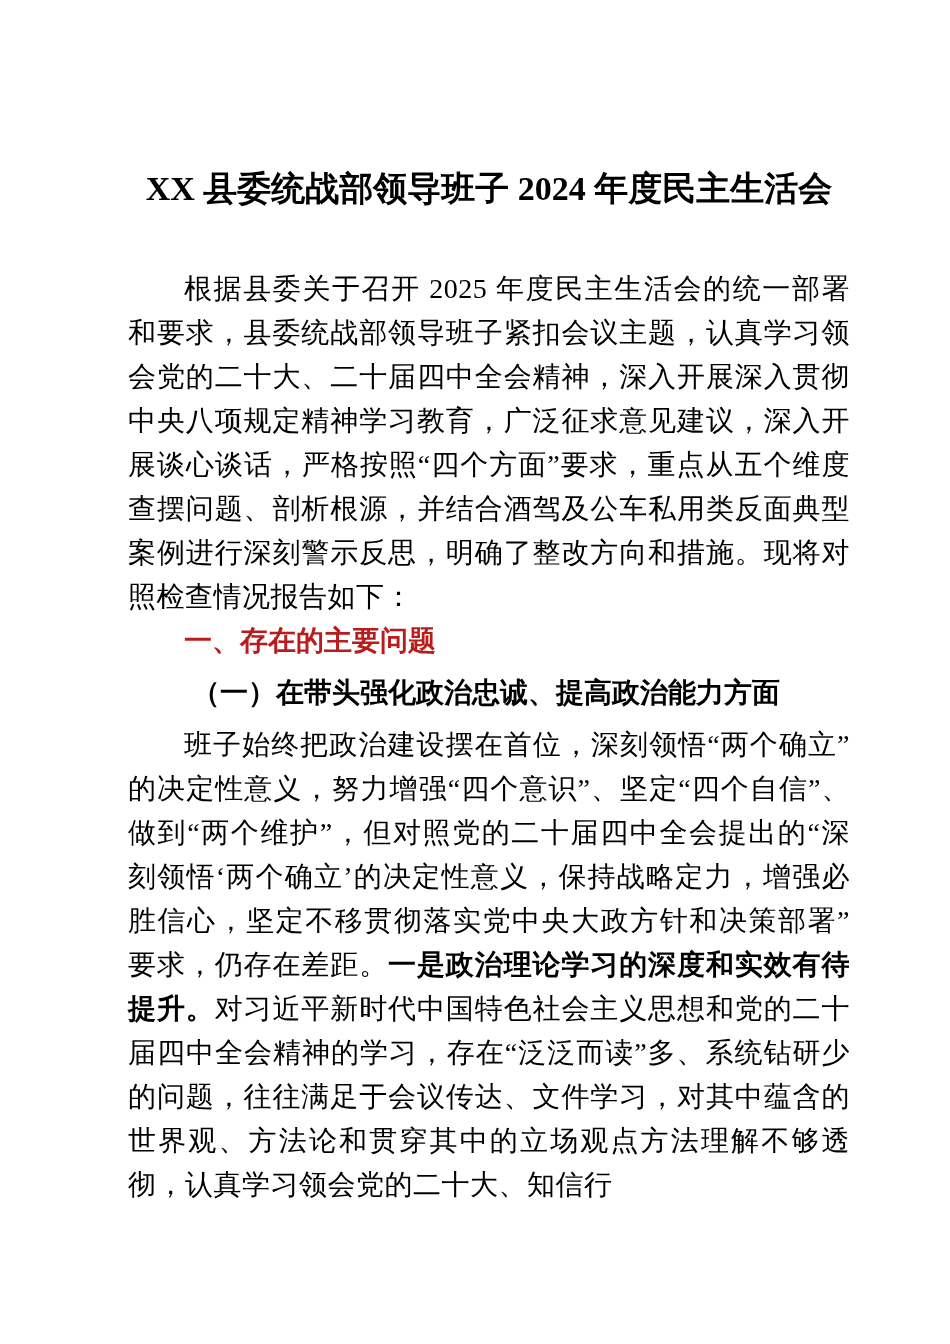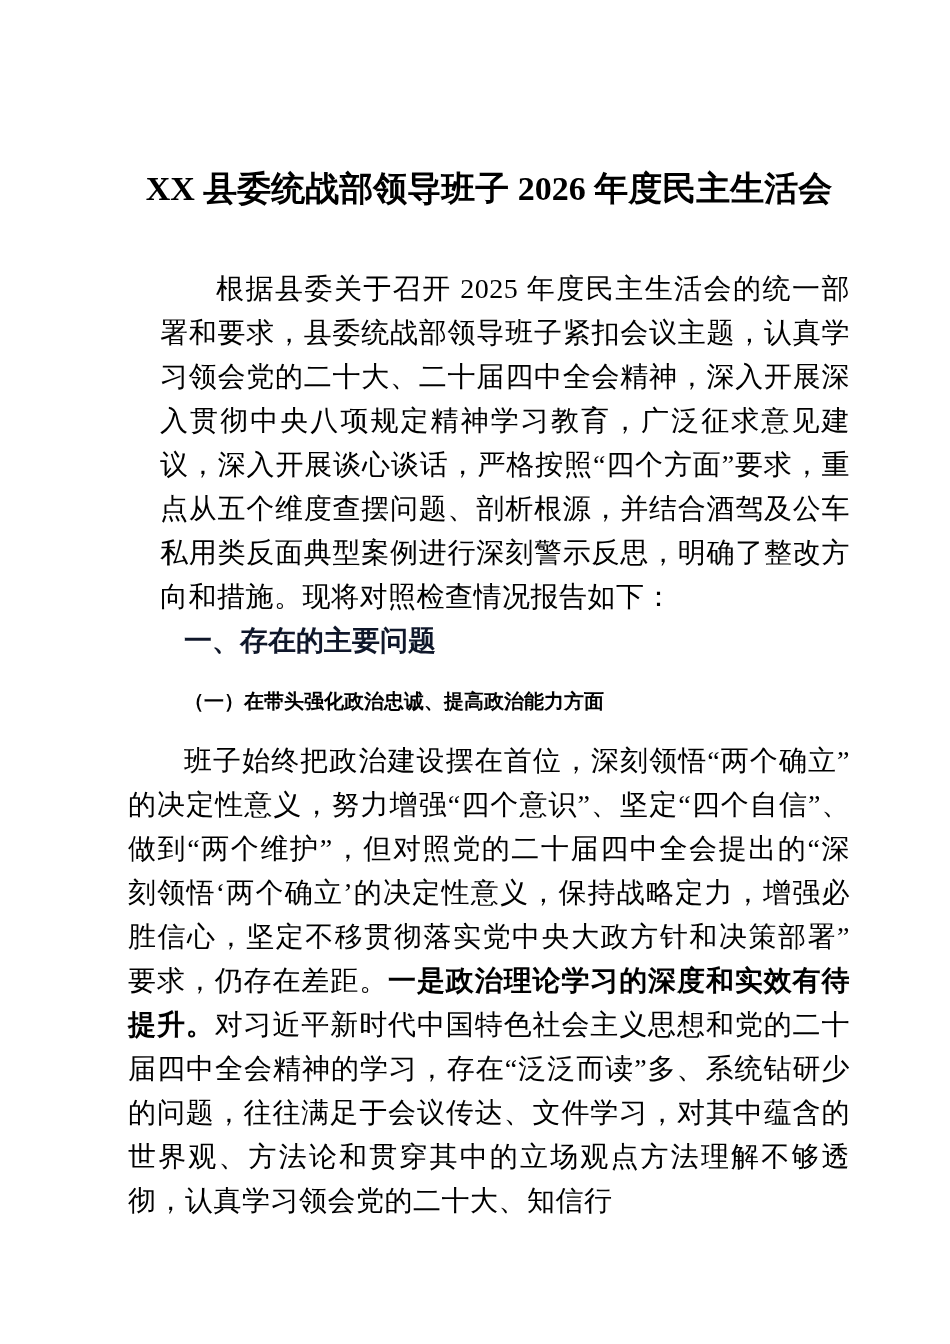--- a/index.html
+++ b/index.html
@@ -42,52 +42,51 @@
     line-height: 44px;
     text-align: justify;
     text-justify: inter-ideograph;
     text-indent: 2em;
     font-weight: normal;
     letter-spacing: 0.5px;
     color: #000000;
   }
   .para-intro {
     margin-top: 55px;
-    margin-left: 32px;
   }
   .heading-1 {
     margin: 0;
     font-family: "Liberation Sans", "DejaVu Sans", sans-serif;
     font-weight: bold;
     font-size: 28px;
     line-height: 44px;
     text-indent: 2em;
-    color: #0f172a;
+    color: #b91c1c;
   }
   .heading-2 {
-    margin: 16px;
+    margin: 8px;
     font-family: "Liberation Serif", "DejaVu Serif", serif;
     font-weight: bold;
-    font-size: 20px;
+    font-size: 28px;
     line-height: 44px;
     text-indent: 2em;
     color: #000000;
   }
   .inline-bold {
     font-weight: bold;
   }
 </style>
 </head>
 <body>
 
 <div class="page">
   <div class="content">
 
     <h1 class="doc-title">
-      <span class="title-line">XX 县委统战部领导班子 2026 年度民主生活会</span>
+      <span class="title-line">XX 县委统战部领导班子 2024 年度民主生活会</span>
     </h1>
 
     <p class="para para-intro">根据县委关于召开 2025 年度民主生活会的统一部署和要求，县委统战部领导班子紧扣会议主题，认真学习领会党的二十大、二十届四中全会精神，深入开展深入贯彻中央八项规定精神学习教育，广泛征求意见建议，深入开展谈心谈话，严格按照“四个方面”要求，重点从五个维度查摆问题、剖析根源，并结合酒驾及公车私用类反面典型案例进行深刻警示反思，明确了整改方向和措施。现将对照检查情况报告如下：</p>
 
     <h2 class="heading-1">一、存在的主要问题</h2>
 
     <h3 class="heading-2">（一）在带头强化政治忠诚、提高政治能力方面</h3>
 
     <p class="para"><span>班子始终把政治建设摆在首位，深刻领悟“两个确立”的决定性意义，努力增强“四个意识”、坚定“四个自信”、做到“两个维护”，但对照党的二十届四中全会提出的“深刻领悟‘两个确立’的决定性意义，保持战略定力，增强必胜信心，坚定不移贯彻落实党中央大政方针和决策部署”要求，仍存在差距。</span><span class="inline-bold">一是政治理论学习的深度和实效有待提升。</span><span>对习近平新时代中国特色社会主义思想和党的二十届四中全会精神的学习，存在“泛泛而读”多、系统钻研少的问题，往往满足于会议传达、文件学习，对其中蕴含的世界观、方法论和贯穿其中的立场观点方法理解不够透彻，认真学习领会党的二十大、知信行</span></p>
 

